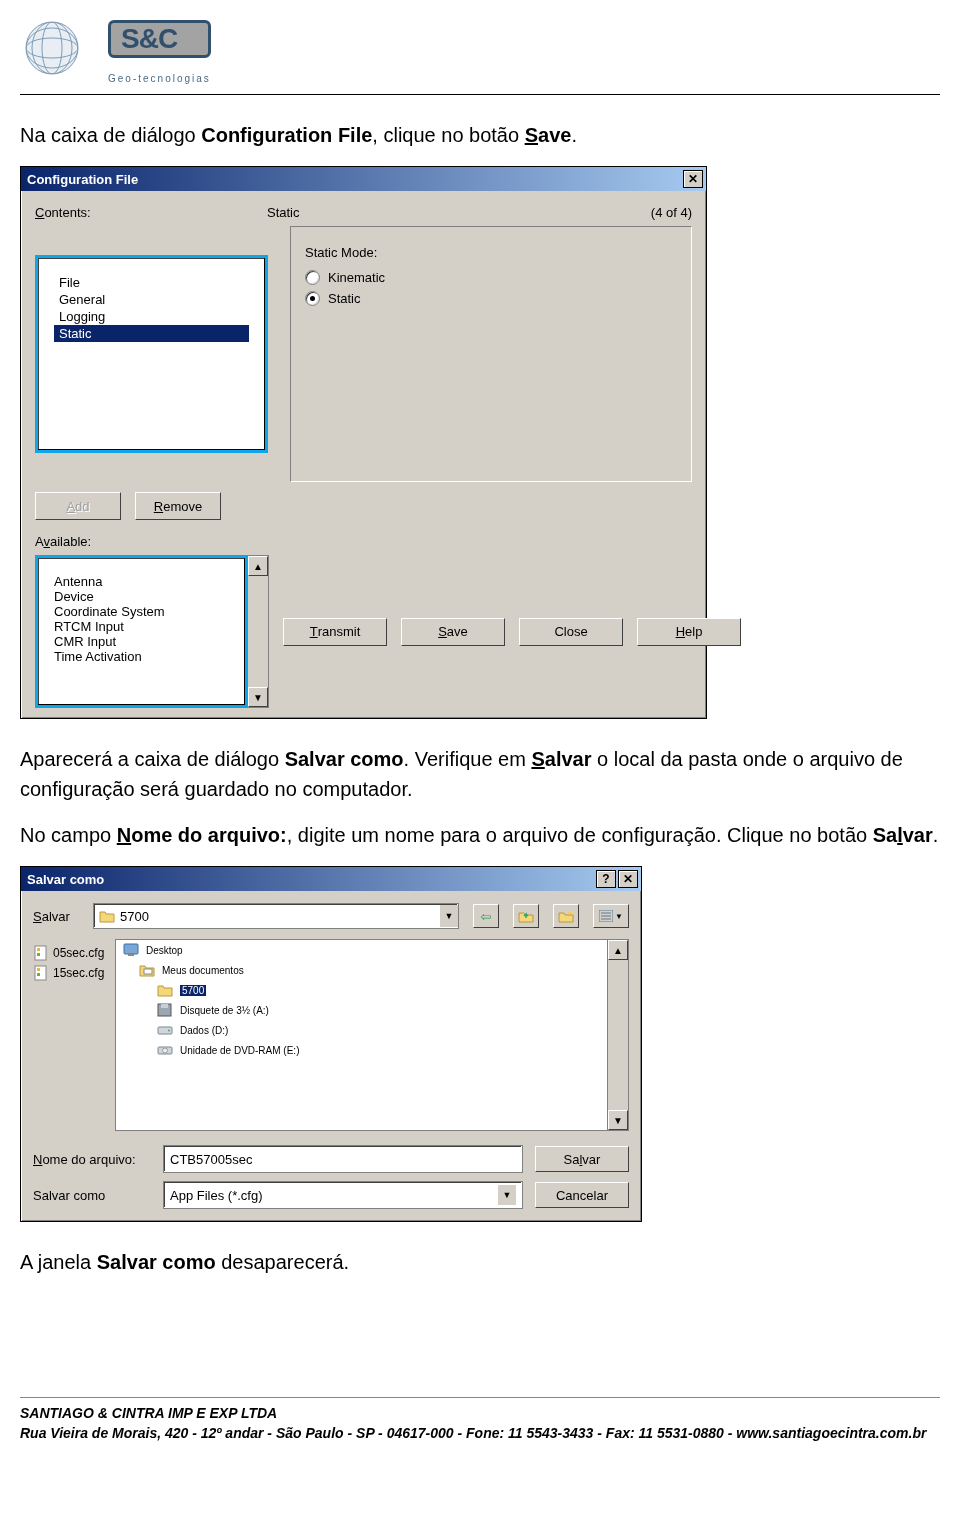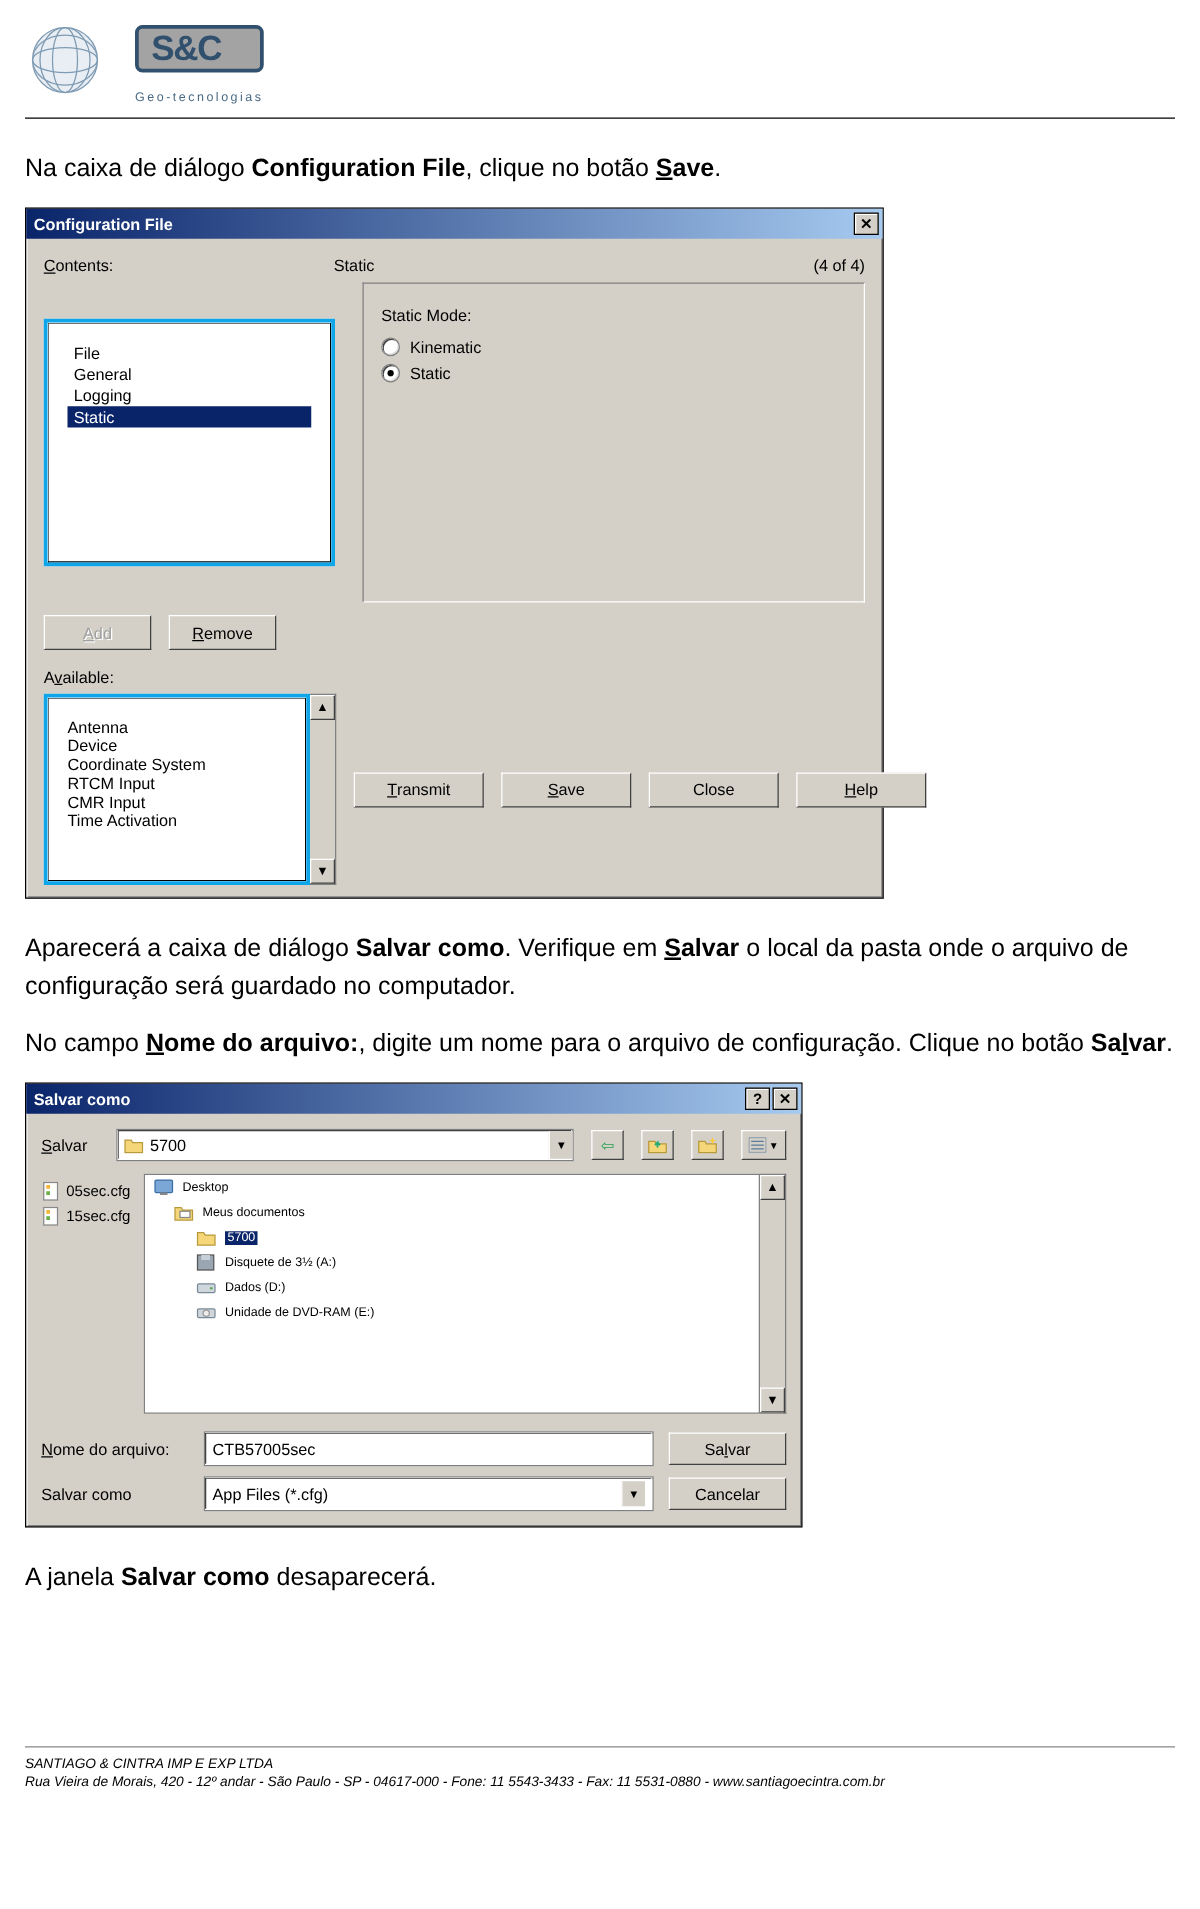--- a/index.html
+++ b/index.html
@@ -53,21 +53,21 @@
   .fi2{display:flex;align-items:center;gap:6px;padding:2px 6px;font-size:10px}
   .fi2.sel span{background:#0a246a;color:#fff;padding:0 2px}
   .save-row2{display:flex;align-items:center;gap:12px;margin-top:14px}
   .save-row2 .lbl2{width:118px}
   .txt{flex:1;background:#fff;border:1px solid #808080;box-shadow:-1px -1px 0 #fff inset,1px 1px 0 #404040 inset;height:22px;padding:2px 6px;display:flex;align-items:center}
   .txt .dd{margin-left:auto;width:18px;height:20px;background:#d4d0c8;border-left:1px solid #fff;display:flex;align-items:center;justify-content:center;font-size:9px}
   .savebtn{width:80px;height:24px}
 
   
   .ftr-hr{border:none;border-top:1px solid #888;margin:120px 0 6px}
-  .ftr{font-size:11px;font-style:italic;font-weight:normal;line-height:1.4;color:#000;padding:0 0 10px}
+  .ftr{font-size:14px;font-style:italic;font-weight:bold;line-height:1.4;color:#000;padding:0 0 10px}
 
   svg{display:block}
 </style>
 </head>
 <body>
 
 <div class="page">
   <div class="logo-block">
     <svg width="80" height="56" viewBox="0 0 80 56">
       <defs>

